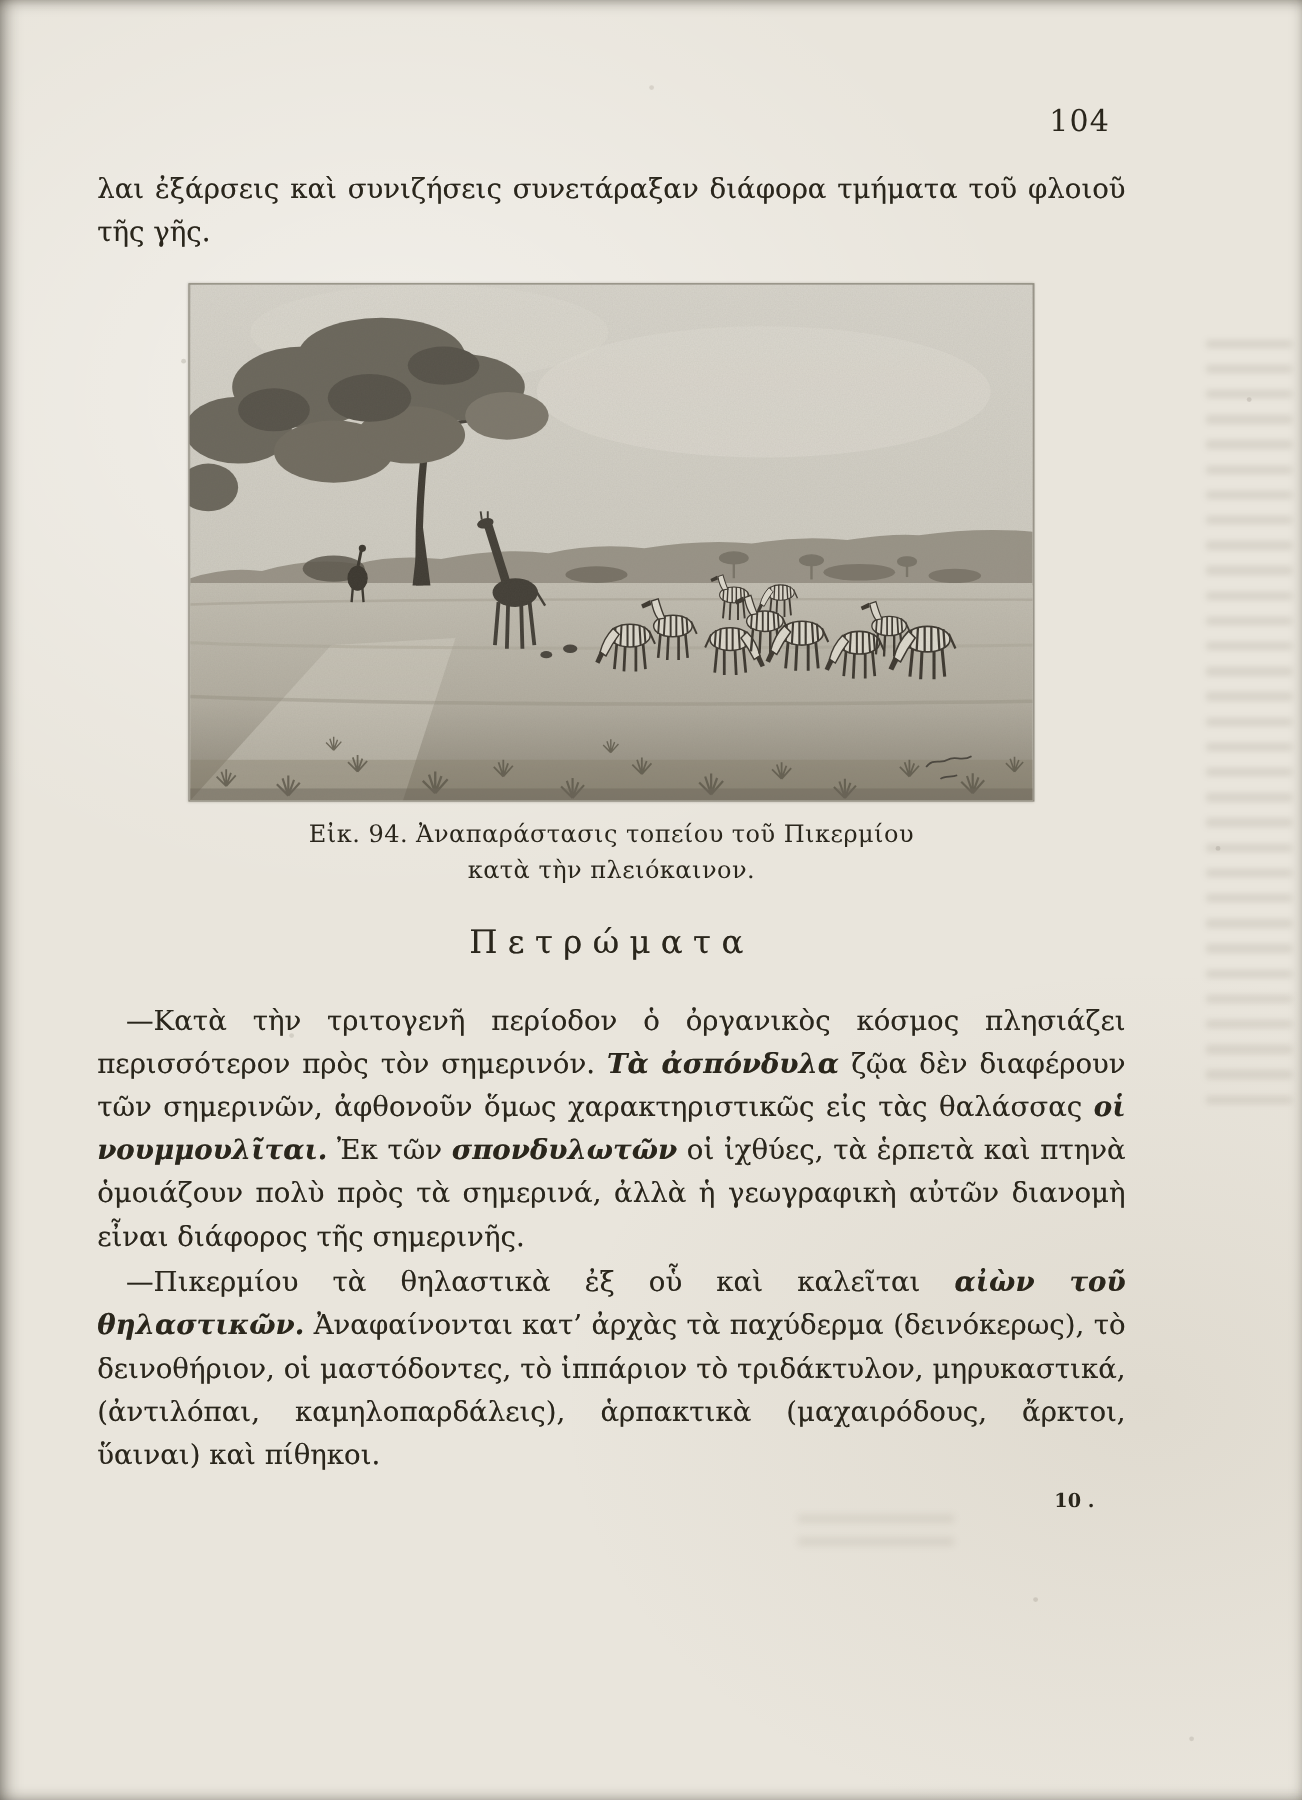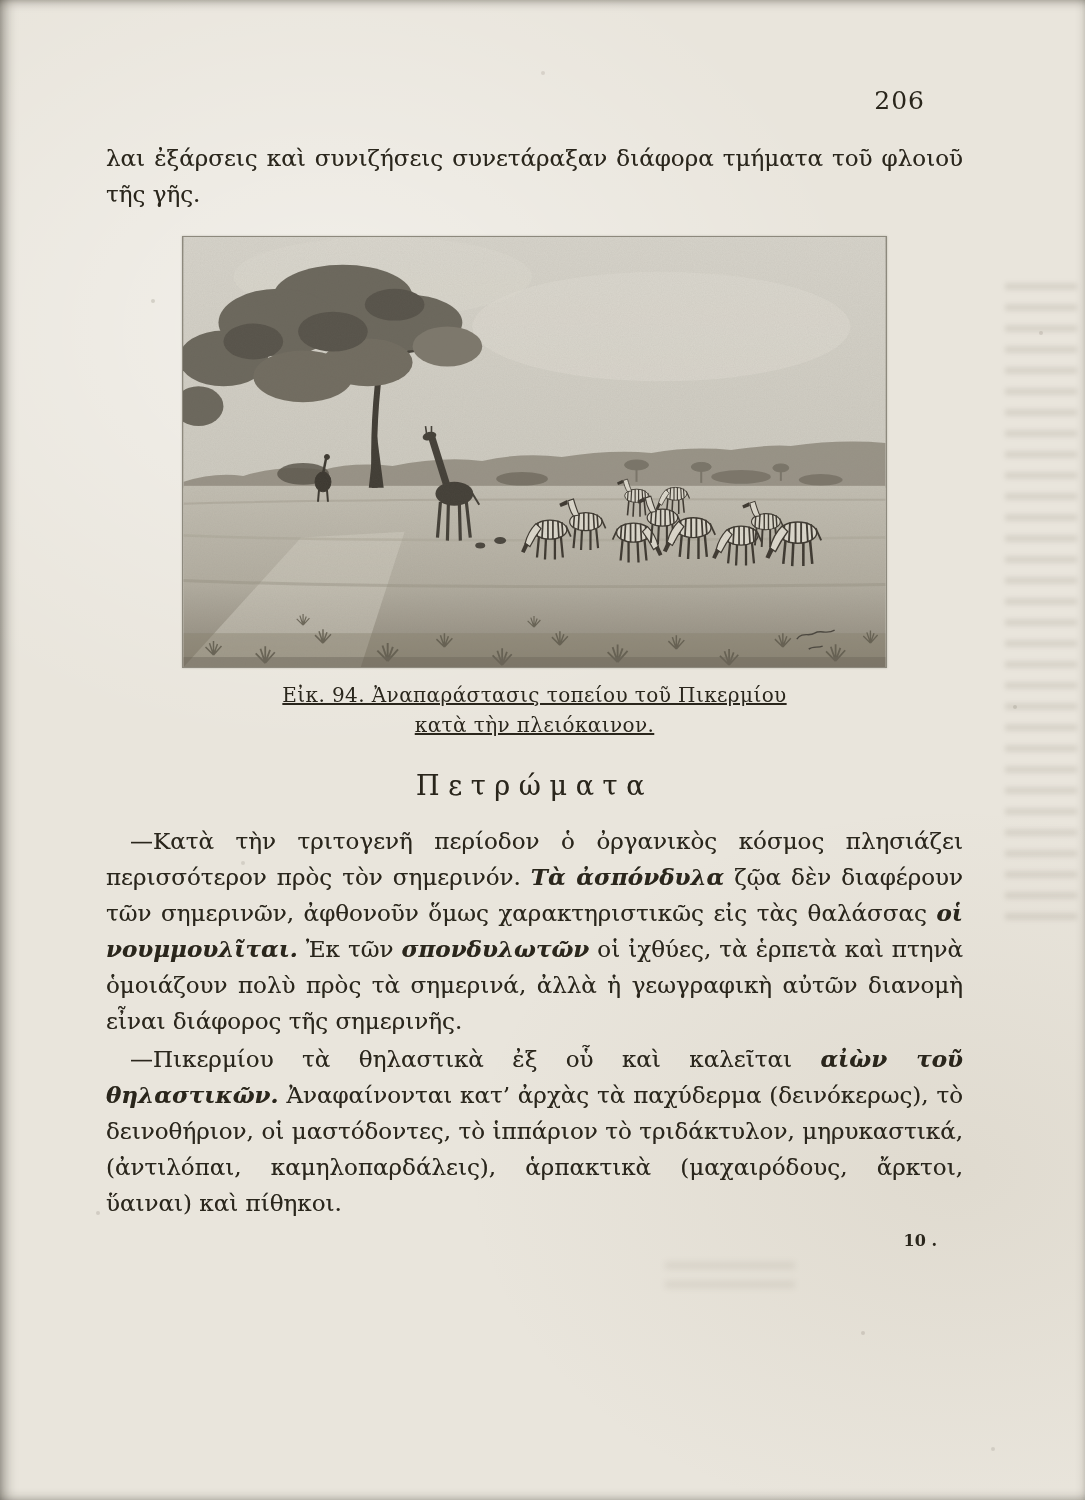--- a/index.html
+++ b/index.html
@@ -25,35 +25,35 @@
   .page-number {
     position: absolute;
     top: 86px;
     right: 160px;
     font-size: 25px;
     letter-spacing: 1px;
   }
 
   .text-col {
     position: absolute;
-    left: 106px;
+    left: 81px;
     top: 140px;
     width: 857px;
   }
 
   .para {
     font-size: 23px;
     line-height: 36px;
     text-align: justify;
     text-shadow: 0 0 0.4px rgba(42,38,28,.45);
   }
   .para.indent { text-indent: 24px; }
   .term { font-weight: bold; font-style: italic; }
 
-  figure { width: 705px; margin: 24px auto 0; text-decoration: underline; }
+  figure { width: 705px; margin: 24px auto 0; }
   .figure-image {
     width: 705px; height: 432px;
     border: 1px solid rgba(90,84,70,.55);
     box-shadow: inset 0 0 46px rgba(60,54,42,.38), 0 0 2px rgba(60,54,42,.25);
     background: #cdcac0;
     position: relative;
   }
   .figure-image svg { display: block; }
 
   figcaption {
@@ -66,21 +66,21 @@
 
   .section-heading {
     margin-top: 30px;
     text-align: center;
     font-size: 27px;
     font-weight: normal;
     letter-spacing: .32em;
     text-shadow: 0 0 0.4px rgba(42,38,28,.5);
   }
 
-  .bottom-text { margin-top: 22px; }
+  .bottom-text { margin-top: 32px; }
   .bottom-text .para + .para { margin-top: 2px; }
   .top-text .para + .para { margin-top: 2px; }
 
   .footer-number {
     margin-top: 10px;
     text-align: right;
     padding-right: 26px;
     font-size: 16px;
     font-weight: bold;
   }
@@ -121,21 +121,21 @@
 </style>
 </head>
 <body>
 
 <div class="page">
 
   <div class="specks"></div>
   <div class="ghost"></div>
   <div class="ghost-2"></div>
 
-  <div class="page-number">206</div>
+  <div class="page-number">104</div>
 
   <div class="text-col">
 
     <div class="top-text">
         <p class="para"><span>λαι ἐξάρσεις καὶ συνιζήσεις συνετάραξαν διάφορα τμήματα τοῦ φλοιοῦ τῆς γῆς.</span></p>
       </div>
 
     <figure>
       <div class="figure-image">
         <svg viewBox="0 0 705 432" width="703" height="430" xmlns="http://www.w3.org/2000/svg">

